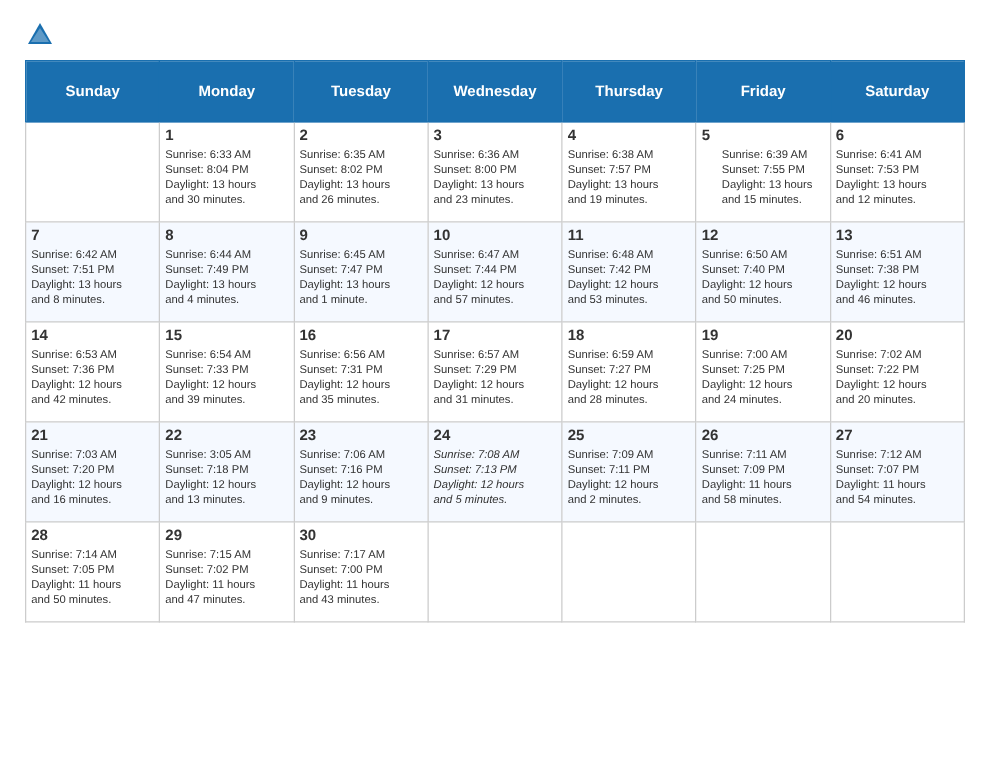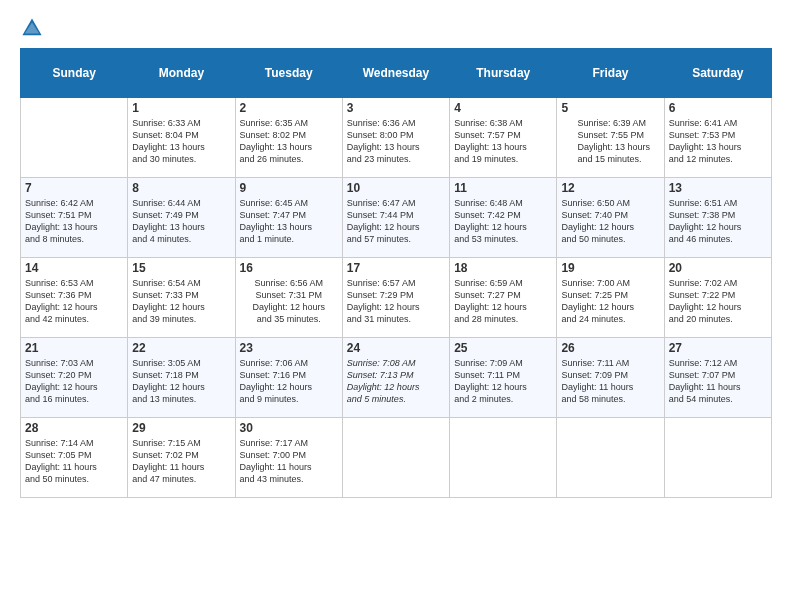--- a/index.html
+++ b/index.html
@@ -237,21 +237,21 @@
           </td>
           <td>
             <span class="day-number">15</span>
             <div class="cell-content" style="white-space: pre-line;">Sunrise: 6:54 AM
 Sunset: 7:33 PM
 Daylight: 12 hours
 and 39 minutes.</div>
           </td>
           <td>
             <span class="day-number">16</span>
-            <div class="cell-content" style="white-space: pre-line; text-align: center;">Sunrise: 6:56 AM
+            <div class="cell-content" style="white-space: pre-line;">Sunrise: 6:56 AM
 Sunset: 7:31 PM
 Daylight: 12 hours
 and 35 minutes.</div>
           </td>
           <td>
             <span class="day-number">17</span>
             <div class="cell-content" style="white-space: pre-line;">Sunrise: 6:57 AM
 Sunset: 7:29 PM
 Daylight: 12 hours
 and 31 minutes.</div>

